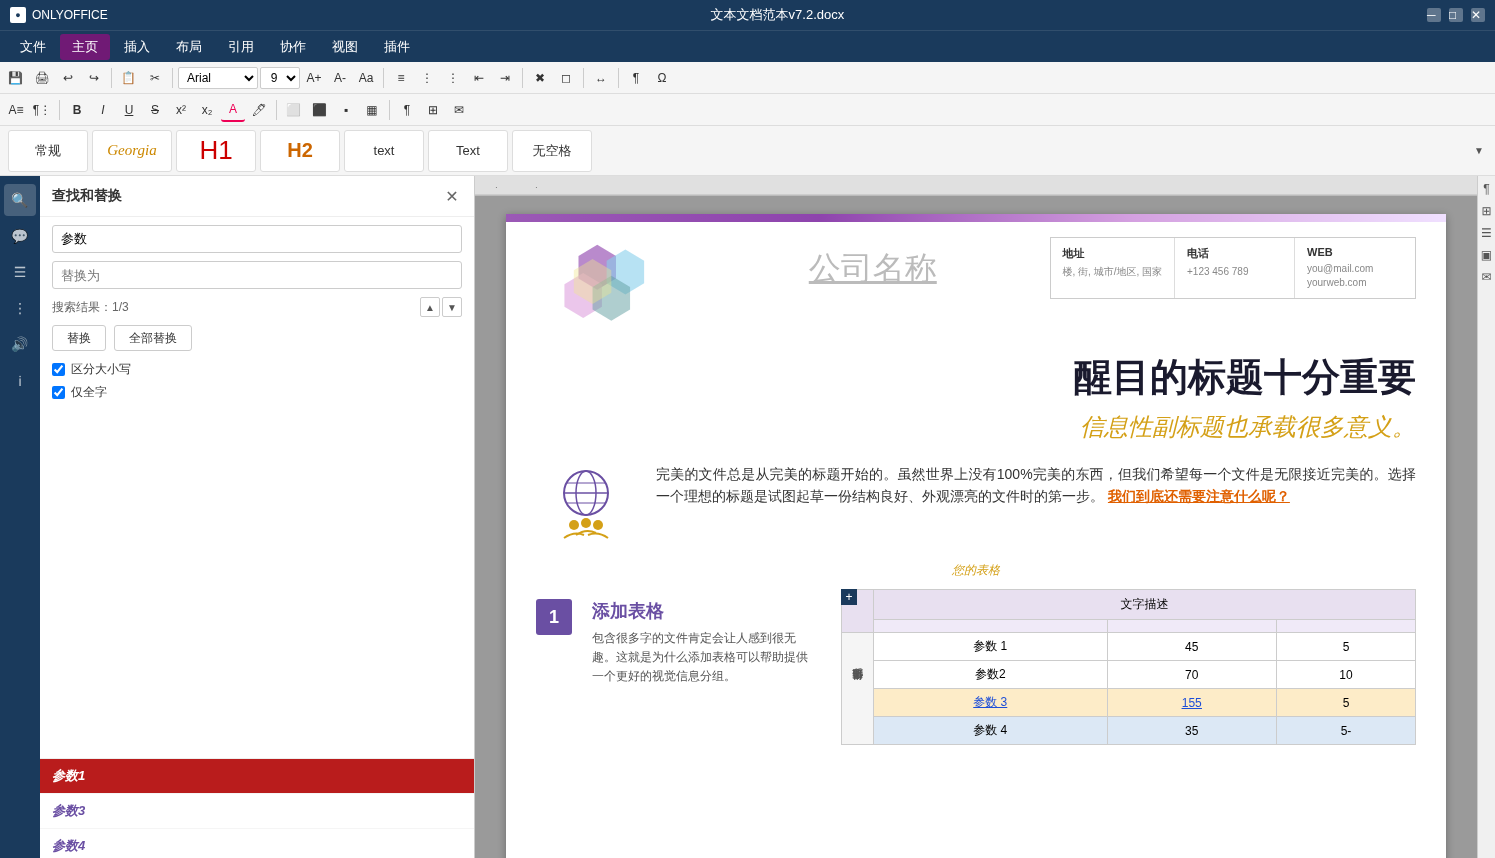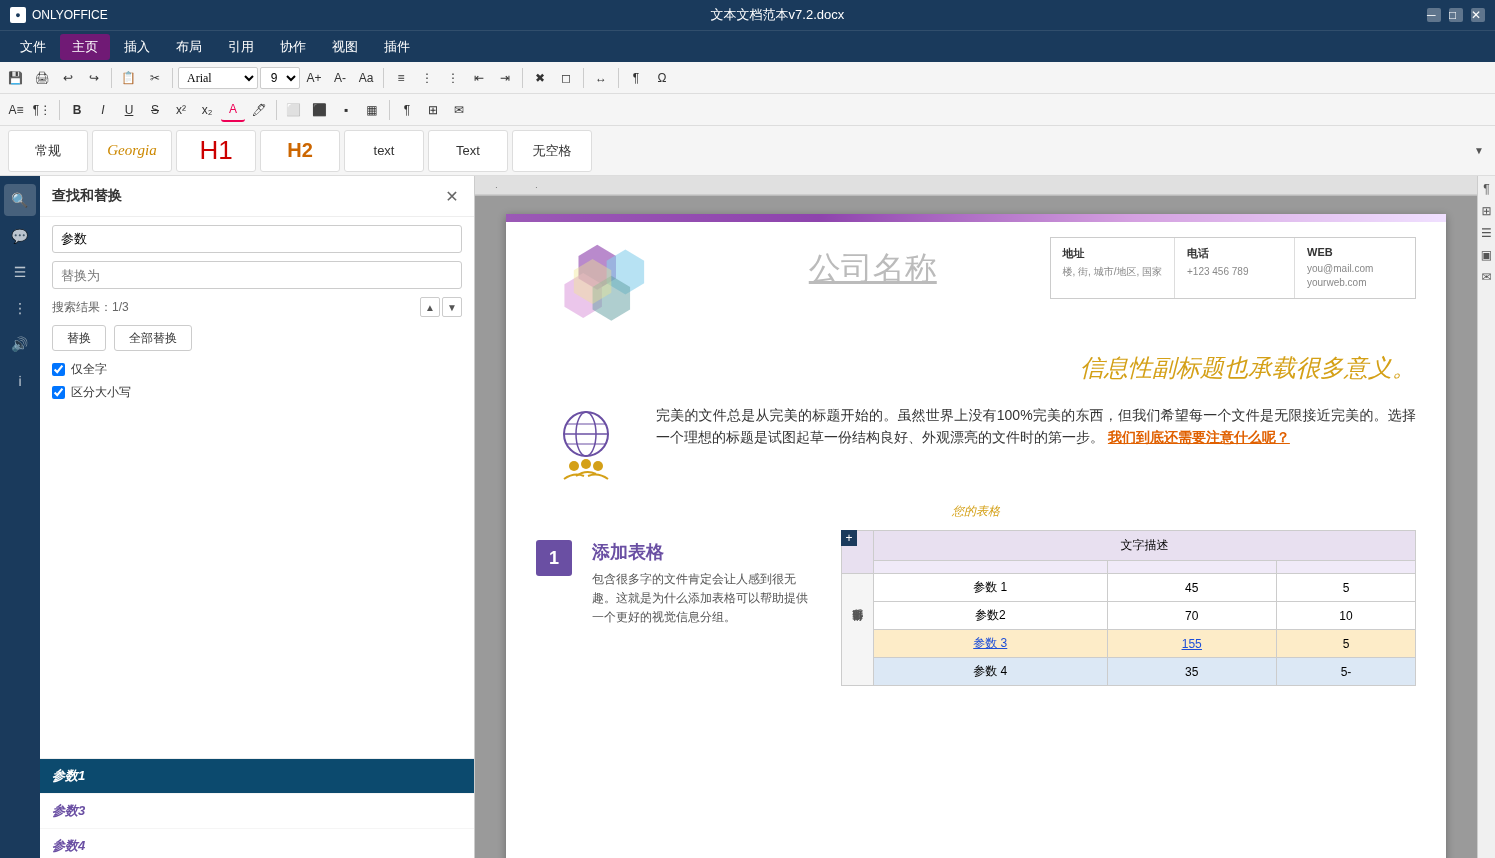--- a/index.html
+++ b/index.html
@@ -83,21 +83,20 @@
       color: #333;
     }
     .tb-sep { width: 1px; height: 20px; background: #ccc; margin: 0 3px; }
     .font-select {
       width: 80px; height: 22px;
       border: 1px solid #ccc;
       border-radius: 2px;
       font-size: 12px;
       padding: 0 4px;
       background: white;
-      font-family: Liberation Serif, serif;
     }
     .font-size {
       width: 40px; height: 22px;
       border: 1px solid #ccc;
       border-radius: 2px;
       font-size: 12px;
       padding: 0 4px;
       text-align: center;
       background: white;
     }
@@ -259,21 +258,21 @@
     #results-list { border-top: 1px solid #eee; }
     .result-item {
       padding: 8px 12px;
       font-size: 13px;
       cursor: pointer;
       color: #6a4fa3;
       font-style: italic;
       font-weight: bold;
       border-bottom: 1px solid #f5f5f5;
     }
-    .result-item.selected { background: #0c4a6e; color: white; }
+    .result-item.selected { background: #b91c1c; color: white; }
 
     
     #doc-area {
       flex: 1;
       background: #9a9a9a;
       overflow: auto;
       position: relative;
       display: flex;
       flex-direction: column;
     }
@@ -590,25 +589,25 @@
           <button class="nav-btn">▼</button>
         </div>
       </div>
       <div class="action-btns">
         <button class="action-btn">替换</button>
         <button class="action-btn">全部替换</button>
       </div>
       <div class="checkboxes">
         <label class="checkbox-item">
           <input type="checkbox" checked="" style="">
-          <span>仅全字</span>
+          <span>区分大小写</span>
         </label>
         <label class="checkbox-item">
           <input type="checkbox" checked="" style="">
-          <span>区分大小写</span>
+          <span>仅全字</span>
         </label>
       </div>
     </div>
     <div id="results-list">
       <div class="result-item selected">参数1</div>
       <div class="result-item">参数3</div>
       <div class="result-item">参数4</div>
     </div>
   </div>
 
@@ -660,20 +659,21 @@
           </div>
           <div class="info-col">
             <div class="info-label">WEB</div>
             <div class="info-value">you@mail.com</div>
             <div class="info-value">yourweb.com</div>
           </div>
         </div>
       </div>
 
       <div class="doc-content">
+        <div class="main-title">醒目的标题十分重要</div>
         <div class="sub-title">信息性副标题也承载很多意义。</div>
 
         <div class="doc-body">
 
           <div class="doc-icon-area" style="text-align:center;">
             <svg viewBox="0 0 80 80" width="80" height="80" xmlns="http://www.w3.org/2000/svg">
 
               <circle cx="40" cy="30" r="22" fill="none" stroke="#6a4fa3" stroke-width="2"></circle>
               <ellipse cx="40" cy="30" rx="10" ry="22" fill="none" stroke="#6a4fa3" stroke-width="1.5"></ellipse>
               <line x1="18" y1="30" x2="62" y2="30" stroke="#6a4fa3" stroke-width="1.5"></line>

